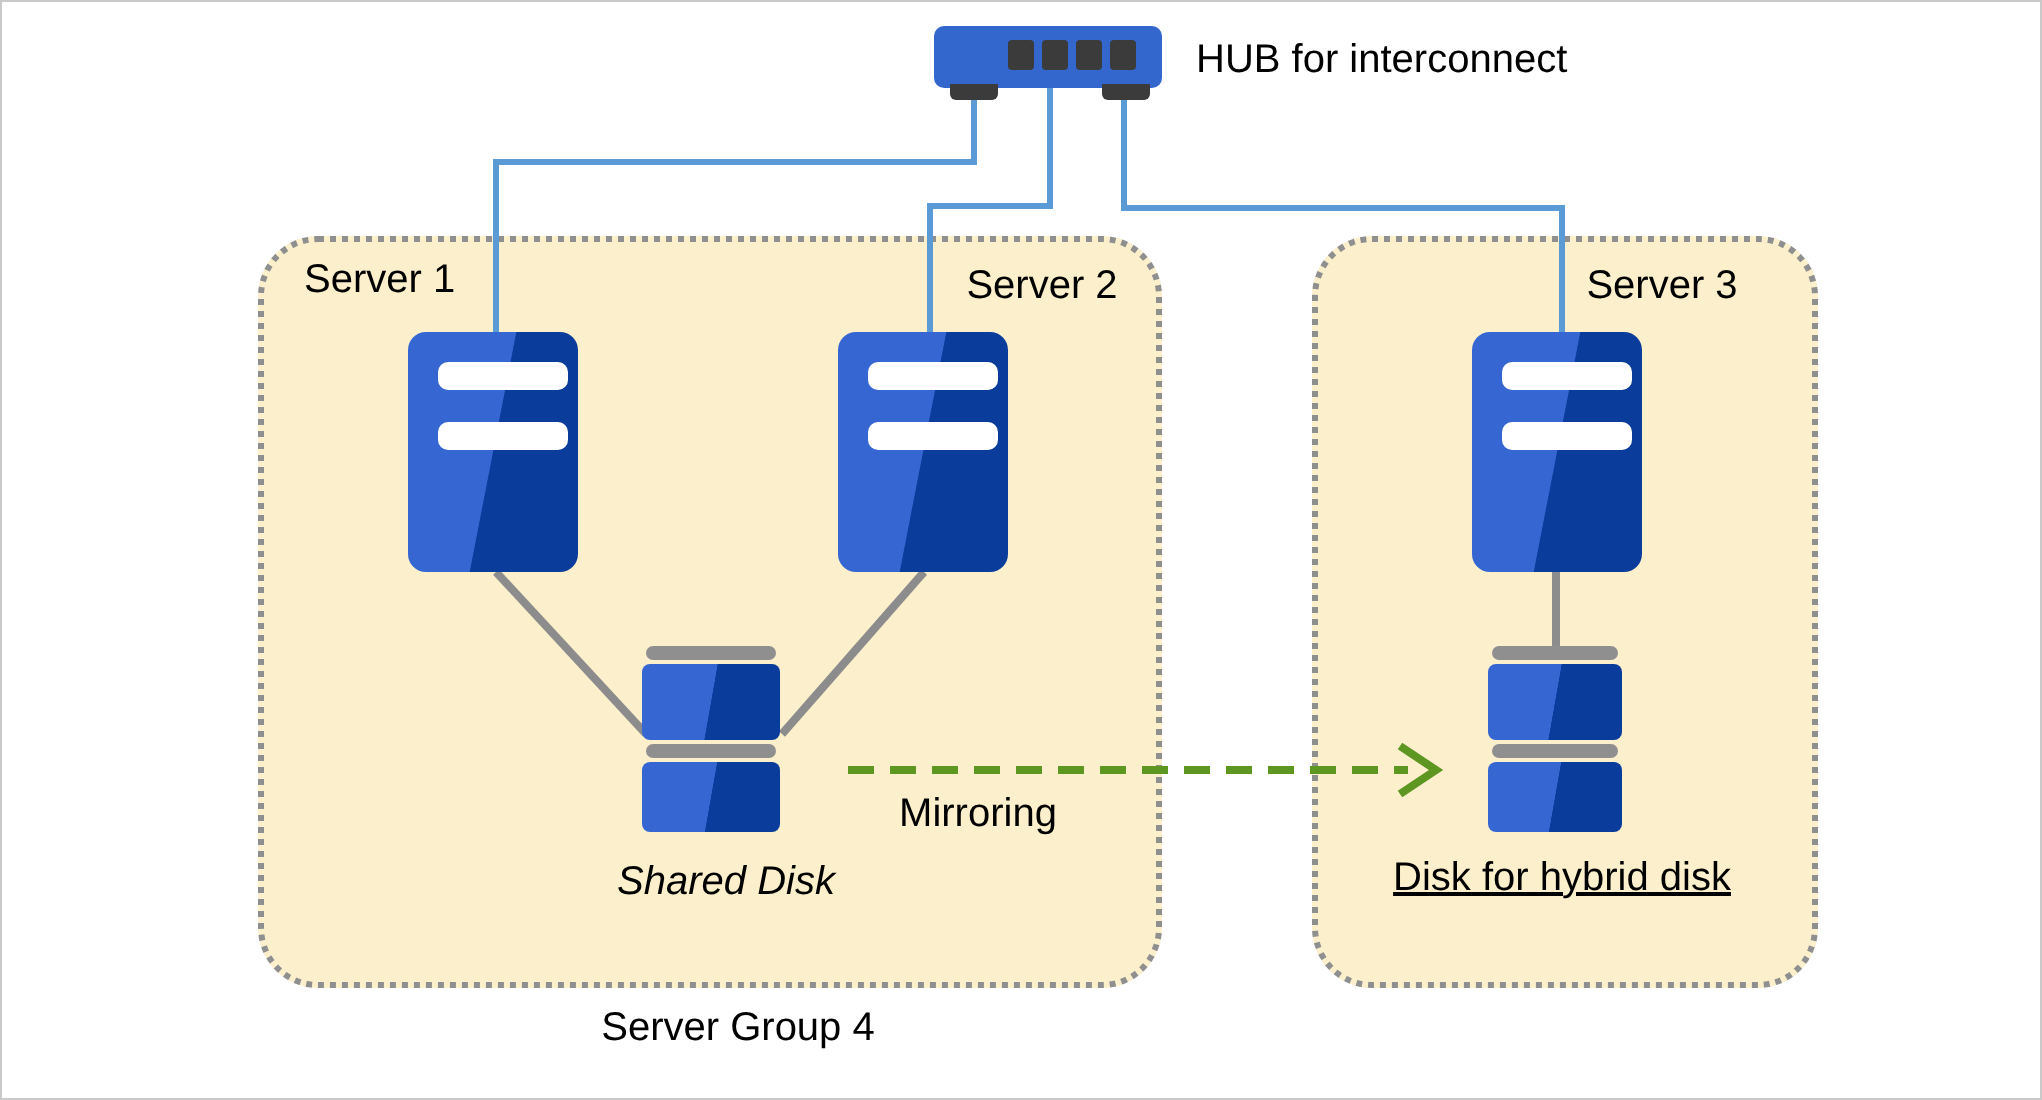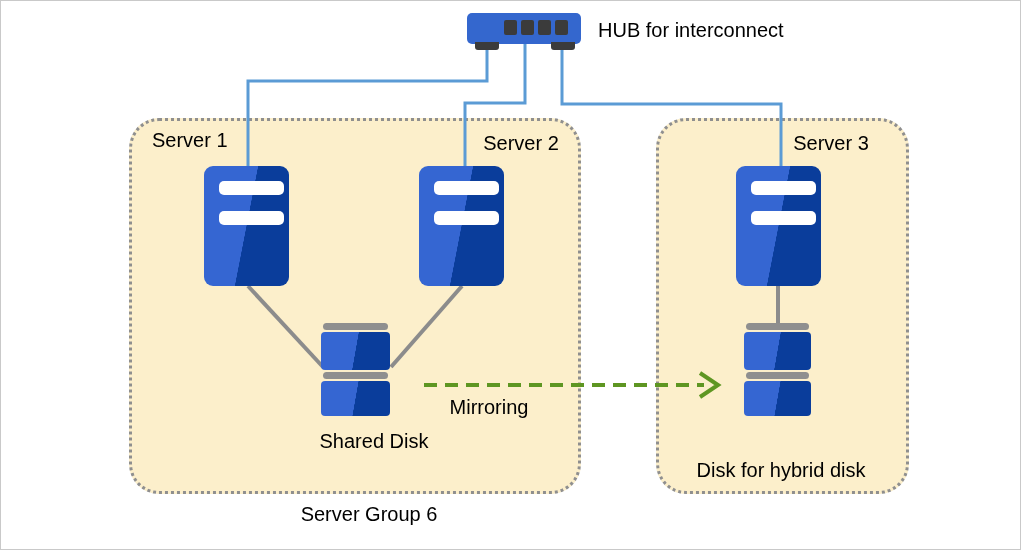--- a/index.html
+++ b/index.html
@@ -45,22 +45,22 @@
                  background:linear-gradient(100deg, #3566D2 49.8%, #0A3D9B 50.2%);
                  border-radius:4px; }
   .disk .b1 { top:9px; } .disk .b2 { top:58px; height:35px; }
   
   .label { position:absolute; font-size:20px; line-height:23px; white-space:nowrap; z-index:4; }
   .centered { transform:translateX(-50%); text-align:center; }
   .hub-label { left:597px; top:18px; }
   .s1-label { left:151px; top:128px; }
   .s2-label { left:520px; top:131px; }
   .s3-label { left:830px; top:131px; }
-  .shared-disk-label { left:373px; top:429px; }
-  .disk2-label { left:780px; top:458px; }
+  .shared-disk-label { left:362px; top:429px;font-style:italic; }
+  .disk2-label { left:780px; top:427px;text-decoration:underline; }
   .mirroring-label { left:488px; top:395px; }
   .g1-label { left:368px; top:502px; }
   .g2-label { left:795px; top:502px; }
 </style>
 </head>
 <body>
 
 <div class="canvas">
 
   <div class="group group1"></div>
@@ -119,15 +119,15 @@
   </div>
 
   <div class="label centered shared-disk-label">
     <div>Shared Disk</div>
   </div>
   <div class="label centered disk2-label">
     <div>Disk for hybrid disk</div>
   </div>
 
   <div class="label centered mirroring-label">Mirroring</div>
-  <div class="label centered g1-label">Server Group 6</div>
+  <div class="label centered g1-label">Server Group 4</div>
 
 </div>
 
 </body></html>

